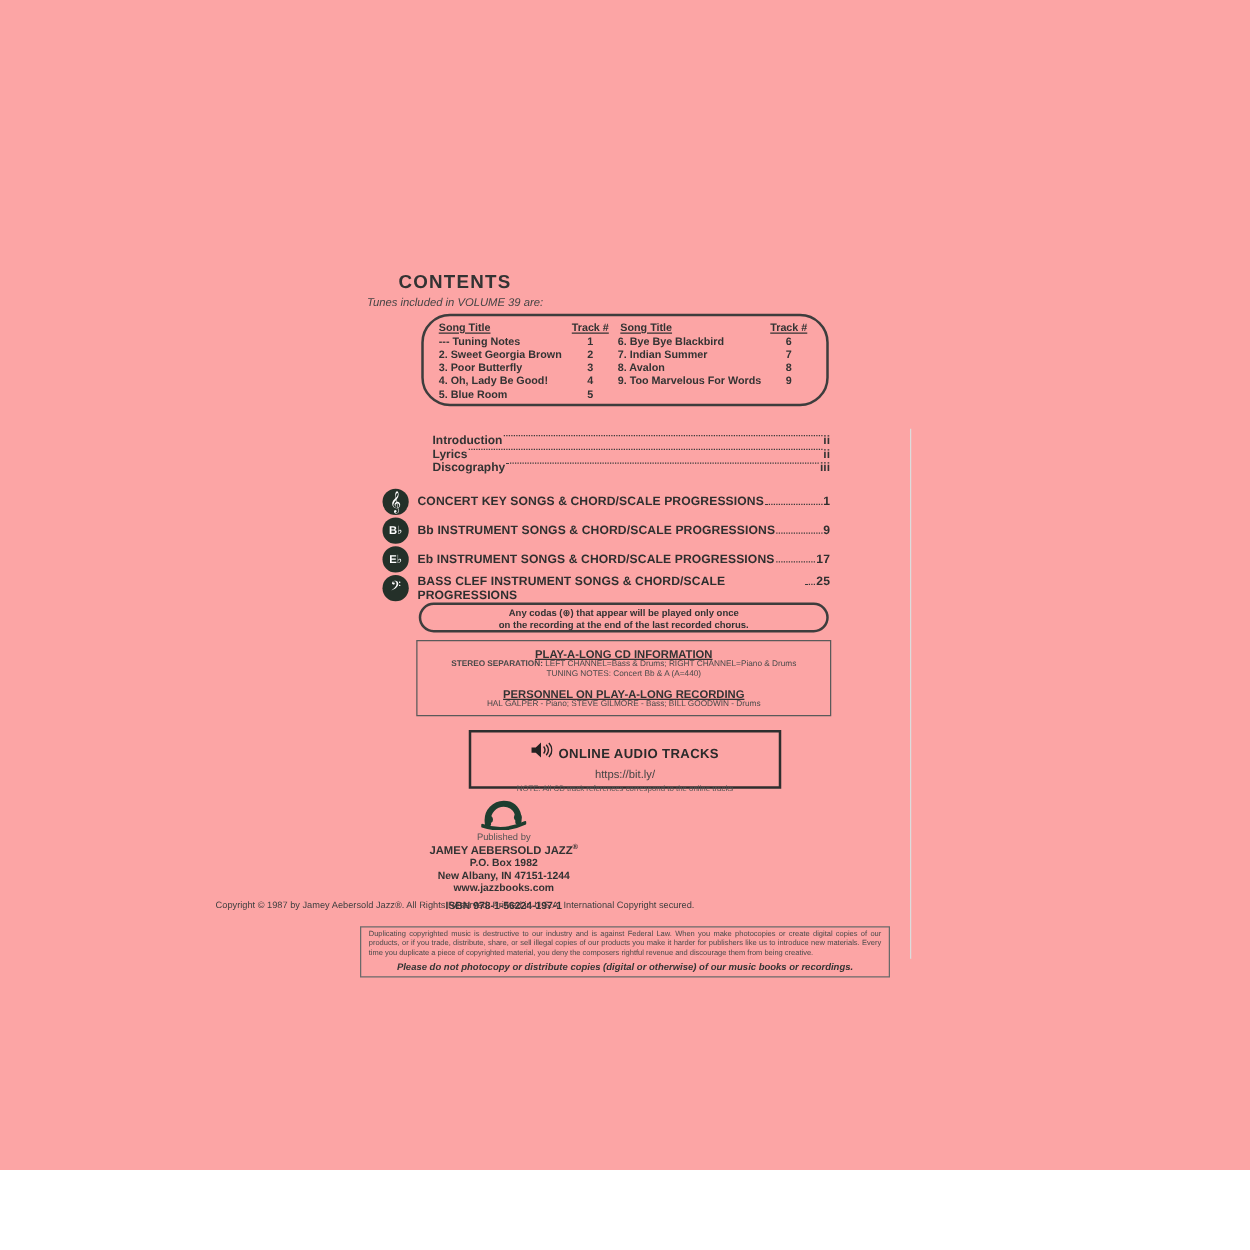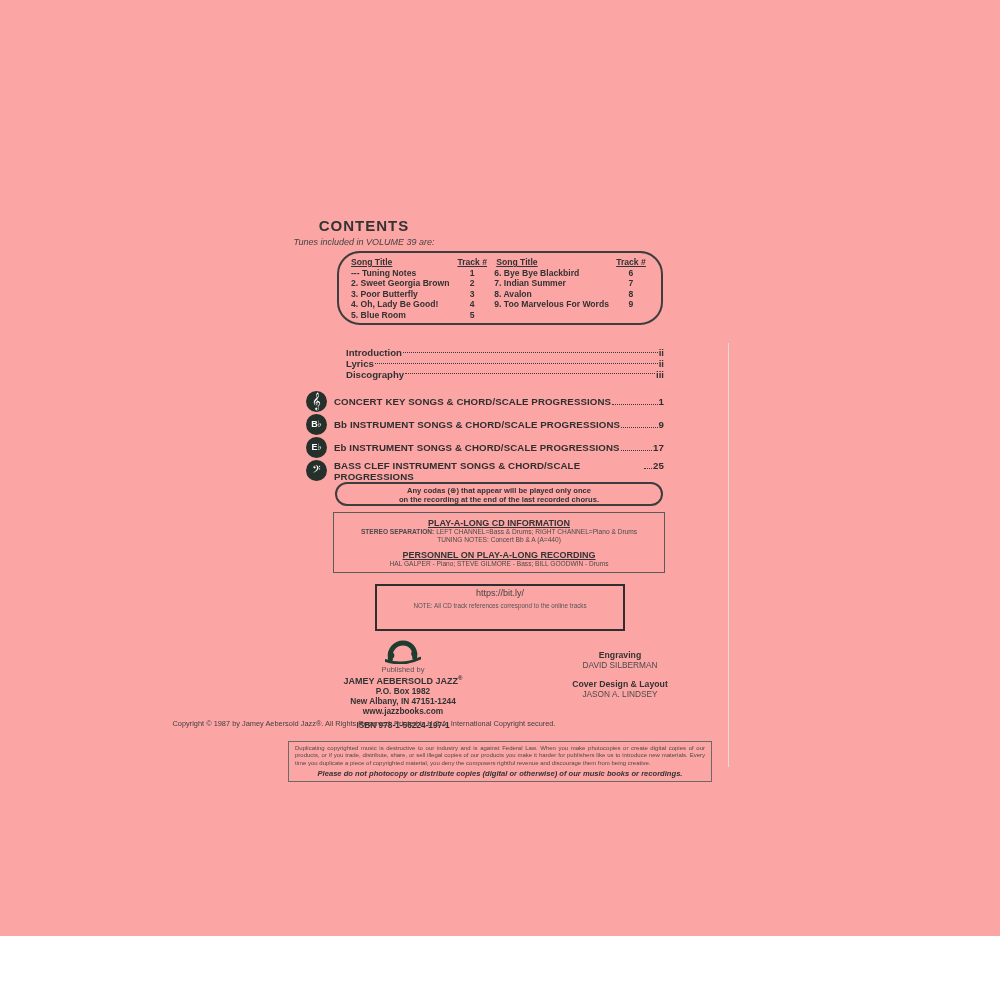--- a/index.html
+++ b/index.html
@@ -24,21 +24,21 @@
   .song-col.right{flex:1.08;}
   .song-row{display:flex;}
   .song-row .t{flex:1;white-space:nowrap;}
   .song-row .n{width:44px;text-align:center;}
   .song-head .t span,.song-head .n span{text-decoration:underline;}
   .song-col.left .t{padding-left:0;}
   .song-head .t{padding-left:12px;}
 
   
   .toc-block{left:337px;top:348px;width:327px;font-size:9.6px;font-weight:bold;color:#333;}
-  .dotrow{display:flex;align-items:center;line-height:10.8px;padding-left:9px;}
+  .dotrow{display:flex;align-items:flex-start;line-height:10.8px;padding-left:9px;}
   .dotrow .lead{flex:1;border-bottom:1.6px dotted #3a3a3a;margin:0 1px 2px 1px;}
   .dotrow .pg{white-space:nowrap;}
 
   
   .sections{left:306px;top:390px;width:358px;}
   .sec-row{display:flex;align-items:center;height:23px;}
   .sec-icon{width:21px;height:21px;border-radius:50%;background:#243029;color:#fff;display:flex;align-items:center;justify-content:center;margin-right:7px;flex:none;}
   .sec-icon .glyph{font-family:"DejaVu Sans",sans-serif;font-size:15px;line-height:1;}
   .sec-icon .glyph.small{font-size:9px;font-weight:bold;font-family:"Liberation Sans","DejaVu Sans",sans-serif;}
   .sec-text{flex:1;display:flex;align-items:baseline;font-size:9.7px;font-weight:bold;color:#2f2f2f;letter-spacing:0.1px;}
@@ -215,20 +215,31 @@
 
   <div class="abs center cd-box">
     <div class="cd-h">PLAY-A-LONG CD INFORMATION</div>
     <div class="cd-line"><span class="bold">STEREO SEPARATION:</span><span> LEFT CHANNEL=Bass &amp; Drums; RIGHT CHANNEL=Piano &amp; Drums</span></div>
     <div class="cd-line">TUNING NOTES: Concert Bb &amp; A (A=440)</div>
     <div class="cd-h2">PERSONNEL ON PLAY-A-LONG RECORDING</div>
     <div class="cd-line">HAL GALPER - Piano;  STEVE GILMORE - Bass;  BILL GOODWIN - Drums</div>
   </div>
 
   <div class="abs center audio-box">
+    <div class="audio-title-row">
+      <span>
+        <svg width="17" height="14" viewBox="0 0 24 20">
+            <polygon points="0,7 5,7 11,1.5 11,18.5 5,13 0,13" fill="#222"></polygon>
+            <path d="M14 6 q3.2 4 0 8" stroke="#222" fill="none" stroke-width="1.6"></path>
+            <path d="M17 4 q5 6 0 12" stroke="#222" fill="none" stroke-width="1.6"></path>
+            <path d="M20 2 q7 8 0 16" stroke="#222" fill="none" stroke-width="1.6"></path>
+          </svg>
+      </span>
+      <span class="audio-title">ONLINE AUDIO TRACKS</span>
+    </div>
     <div class="audio-url">https://bit.ly/</div>
     <div class="audio-note">NOTE: All CD track references correspond to the online tracks</div>
   </div>
 
   <div class="abs publisher">
     <div class="pub-logo">
       <svg width="36" height="24" viewBox="0 0 40 26">
         <path d="M6 21 C4 9, 13 3, 20 3 C28 3, 34 9, 33 19" stroke="#1e3d2f" stroke-width="5.5" fill="none" stroke-linecap="round"></path>
         <circle cx="7" cy="17" r="3.4" fill="#1e3d2f"></circle>
         <circle cx="32.5" cy="15" r="3.4" fill="#1e3d2f"></circle>
@@ -236,27 +247,20 @@
       </svg>
     </div>
     <div class="pub-by">Published by</div>
     <div class="pub-name"><span>JAMEY AEBERSOLD JAZZ</span><sup>®</sup></div>
     <div class="pub-line">P.O. Box 1982</div>
     <div class="pub-line">New Albany, IN  47151-1244</div>
     <div class="pub-line">www.jazzbooks.com</div>
     <div class="pub-isbn">ISBN 978-1-56224-197-1</div>
   </div>
 
-  <div class="abs credits">
-    <div class="cred-label">Engraving</div>
-    <div class="cred-name">DAVID SILBERMAN</div>
-    <div class="cred-gap"></div>
-    <div class="cred-label">Cover Design &amp; Layout</div>
-    <div class="cred-name">JASON A. LINDSEY</div>
-  </div>
 
   <div class="abs center copyright">
     <div>Copyright © 1987 by Jamey Aebersold Jazz®.  All Rights Reserved. Printed in U.S.A. International Copyright secured.</div>
   </div>
 
   <div class="abs warning-box">
     <div class="warn-body">Duplicating copyrighted music is destructive to our industry and is against Federal Law. When you make photocopies or create digital copies of our products, or if you trade, distribute, share, or sell illegal copies of our products you make it harder for publishers like us to introduce new materials. Every time you duplicate a piece of copyrighted material, you deny the composers rightful revenue and discourage them from being creative.</div>
     <div class="warn-em">Please do not photocopy or distribute copies (digital or otherwise) of our music books or recordings.</div>
   </div>
 

